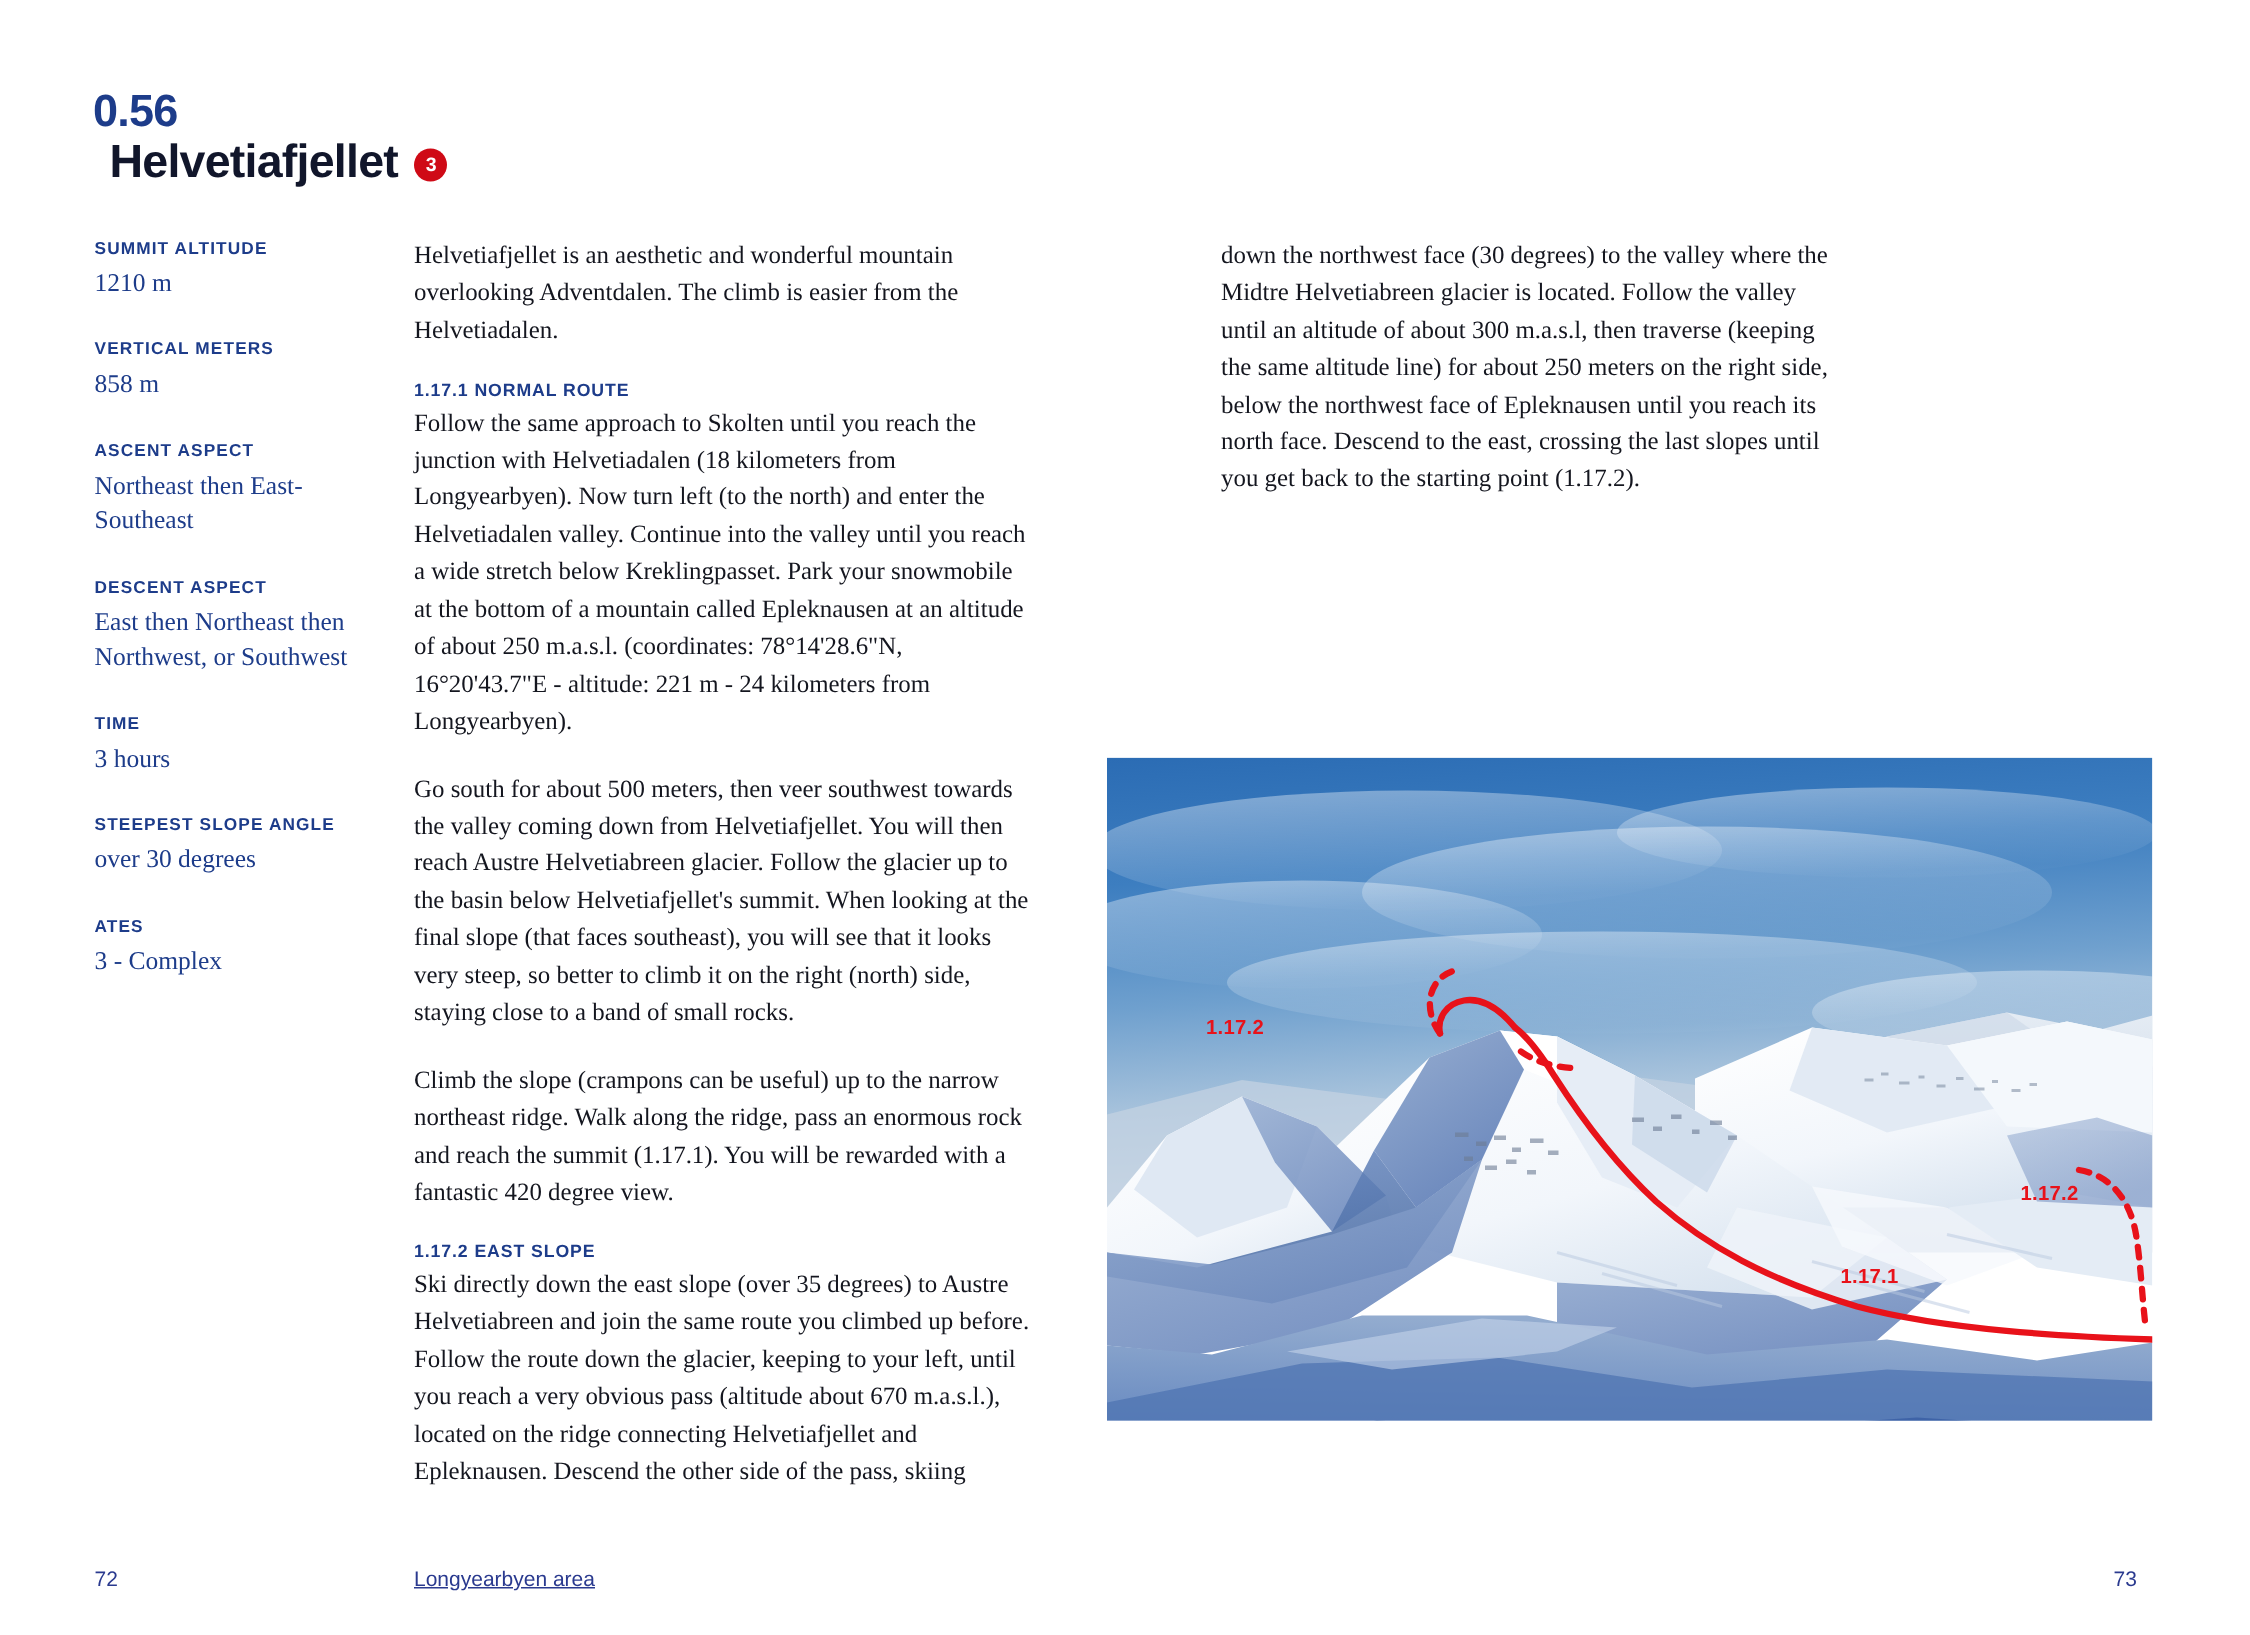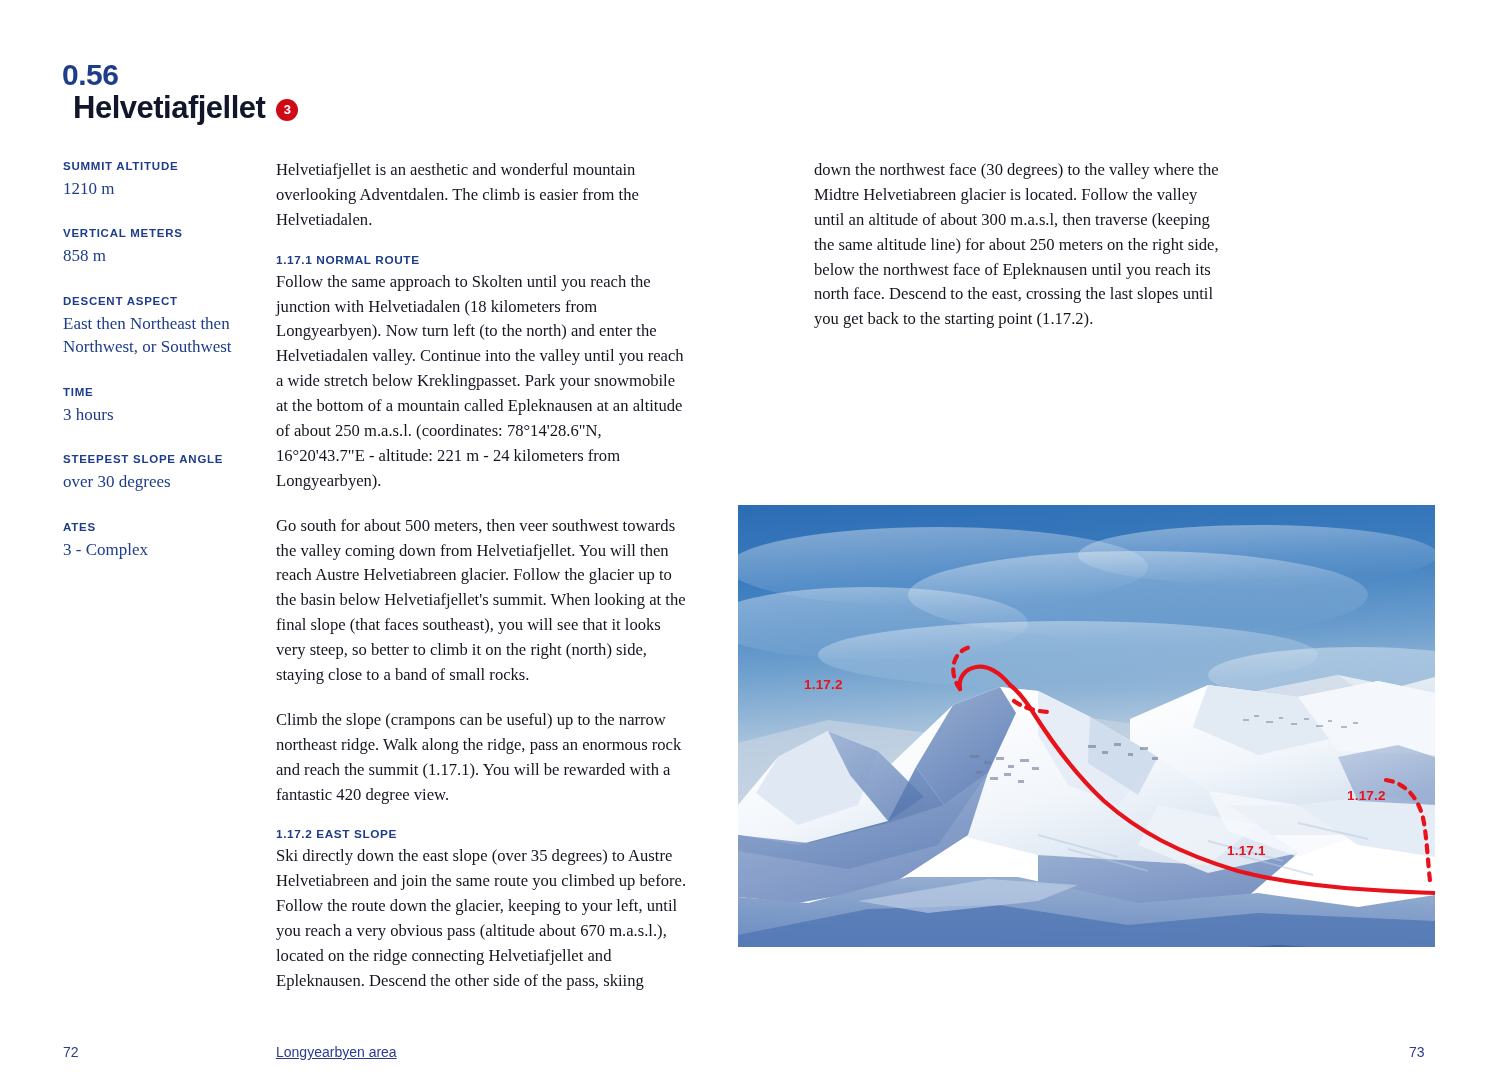--- a/index.html
+++ b/index.html
@@ -115,20 +115,24 @@
   </div>
 
   <div id="spec-list">
     <div class="spec-item">
       <div class="spec-label">SUMMIT ALTITUDE</div>
       <div class="spec-value">1210 m</div>
     </div>
     <div class="spec-item">
       <div class="spec-label">VERTICAL METERS</div>
       <div class="spec-value">858 m</div>
+    </div>
+    <div class="spec-item">
+      <div class="spec-label">ASCENT ASPECT</div>
+      <div class="spec-value">Northeast then East-Southeast</div>
     </div>
     <div class="spec-item">
       <div class="spec-label">DESCENT ASPECT</div>
       <div class="spec-value">East then Northeast then Northwest, or Southwest</div>
     </div>
     <div class="spec-item">
       <div class="spec-label">TIME</div>
       <div class="spec-value">3 hours</div>
     </div>
     <div class="spec-item">

